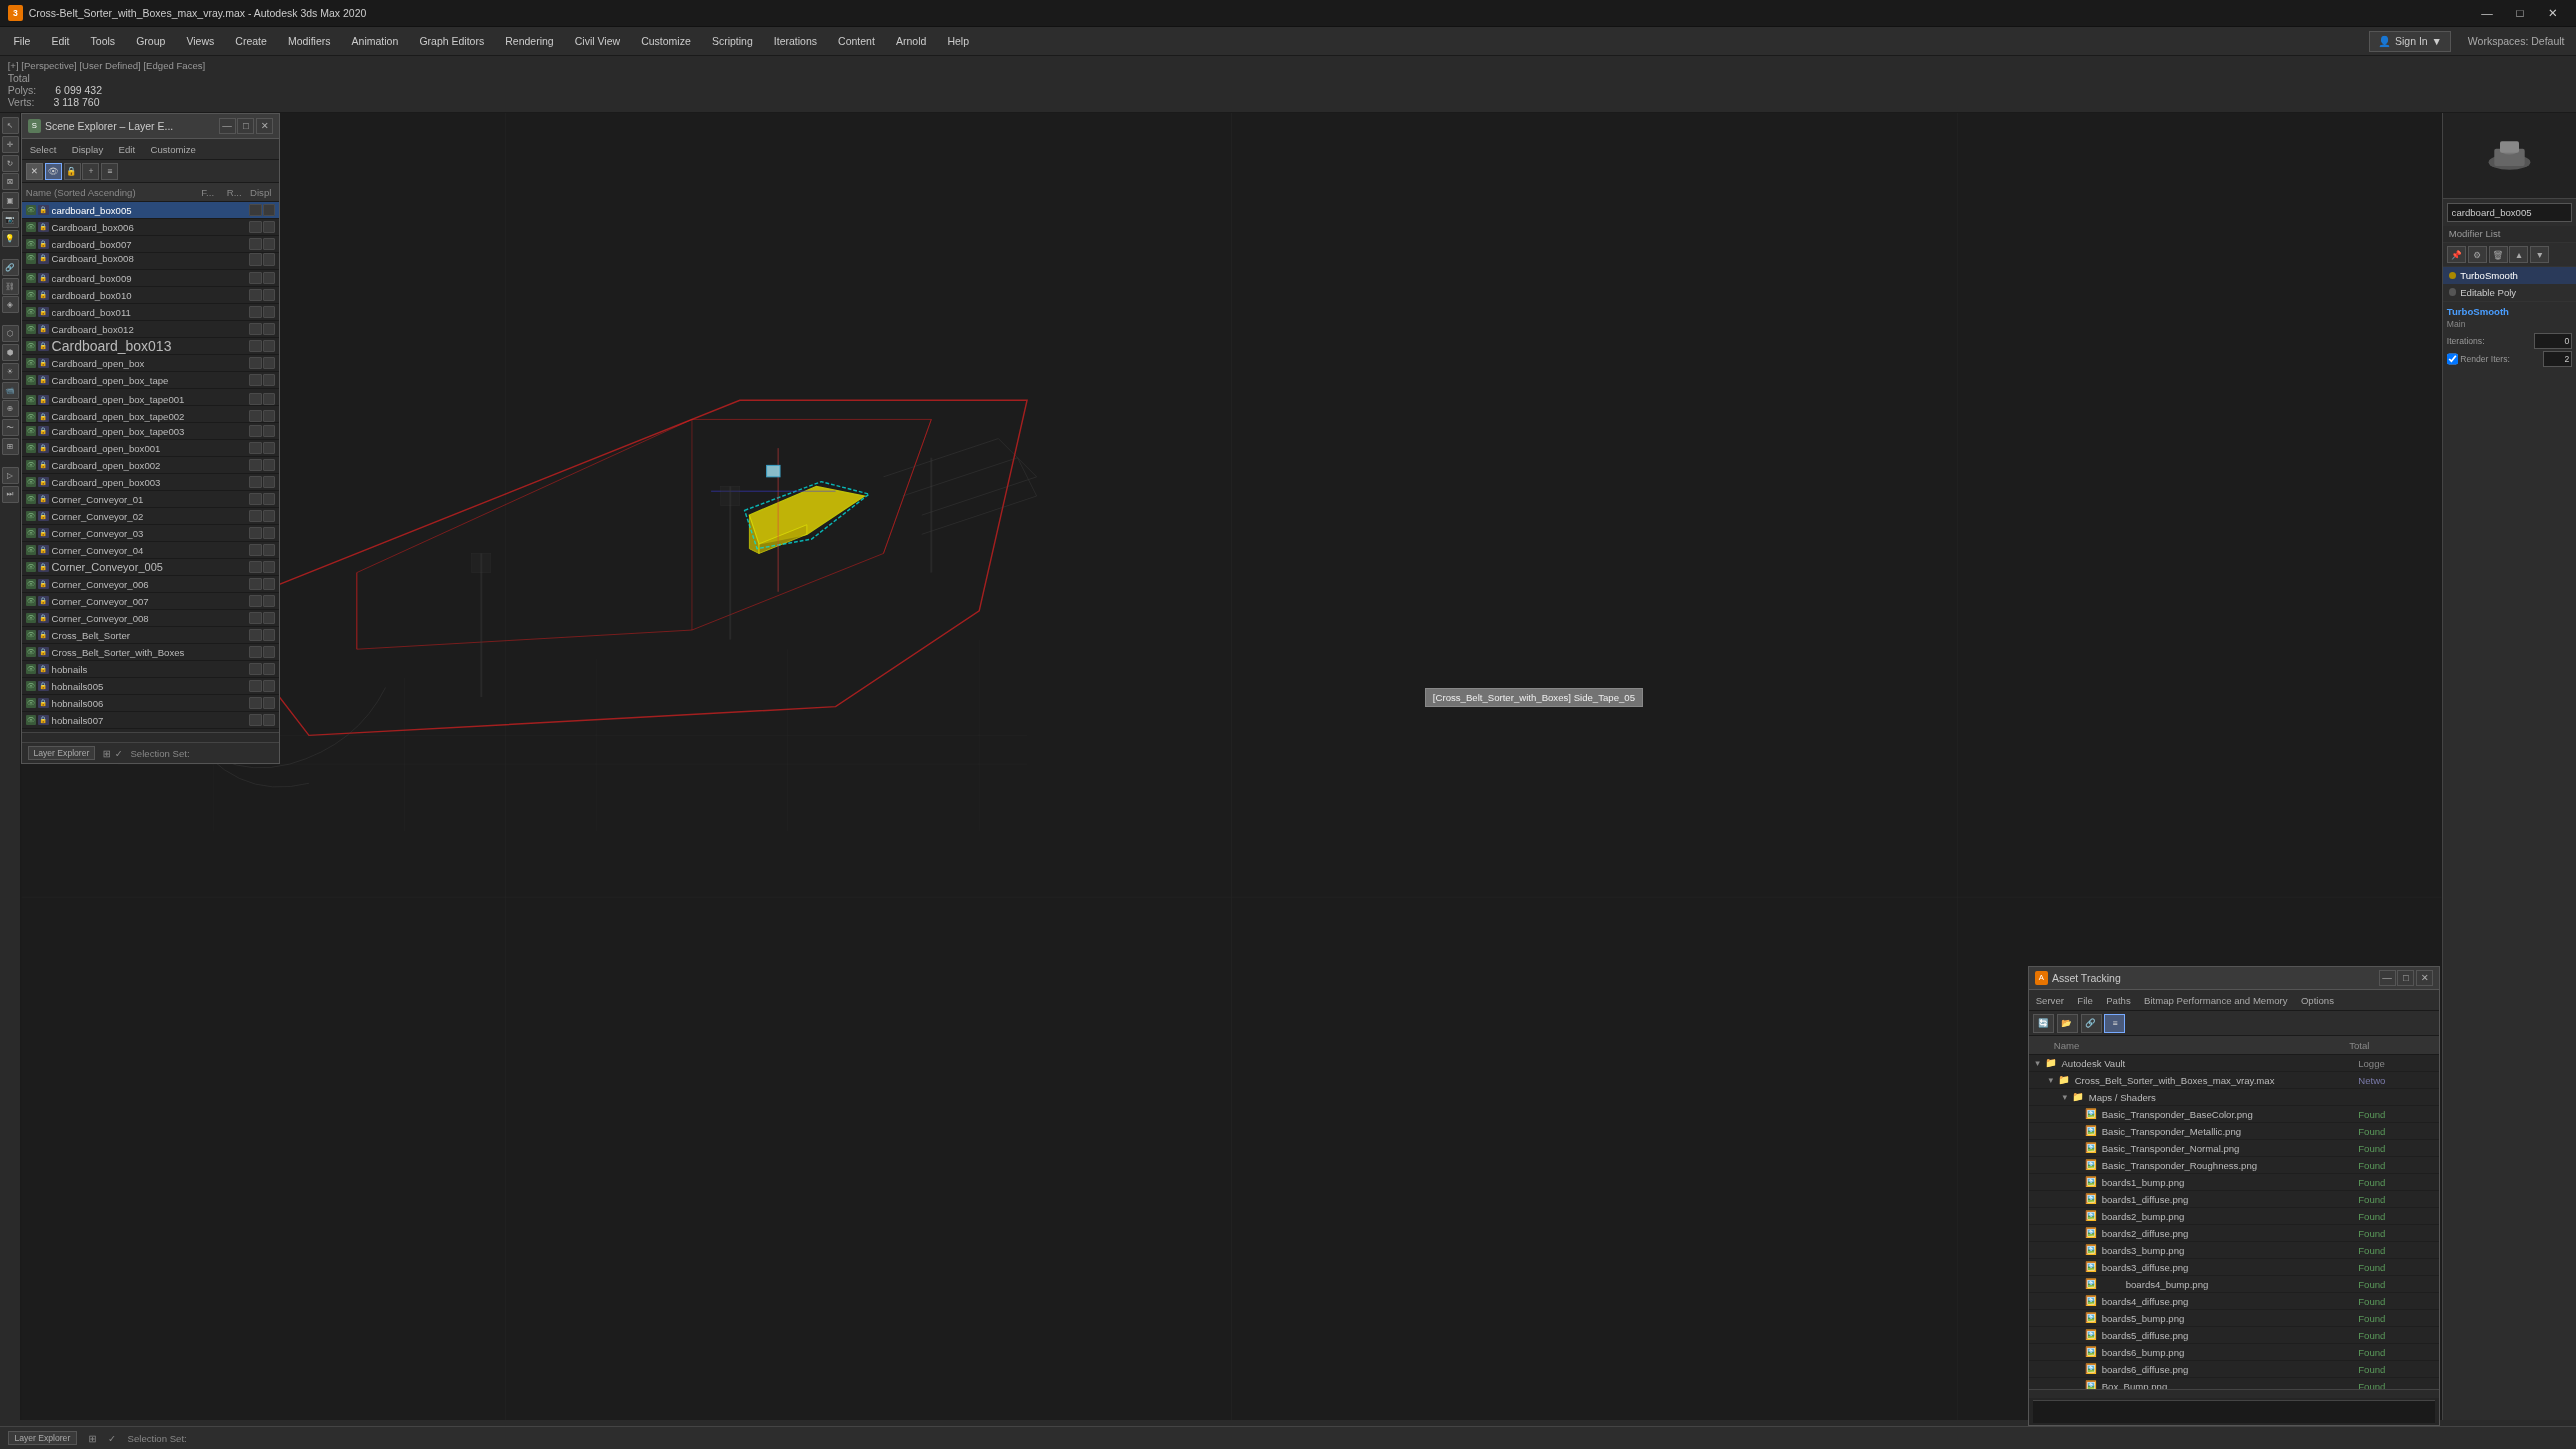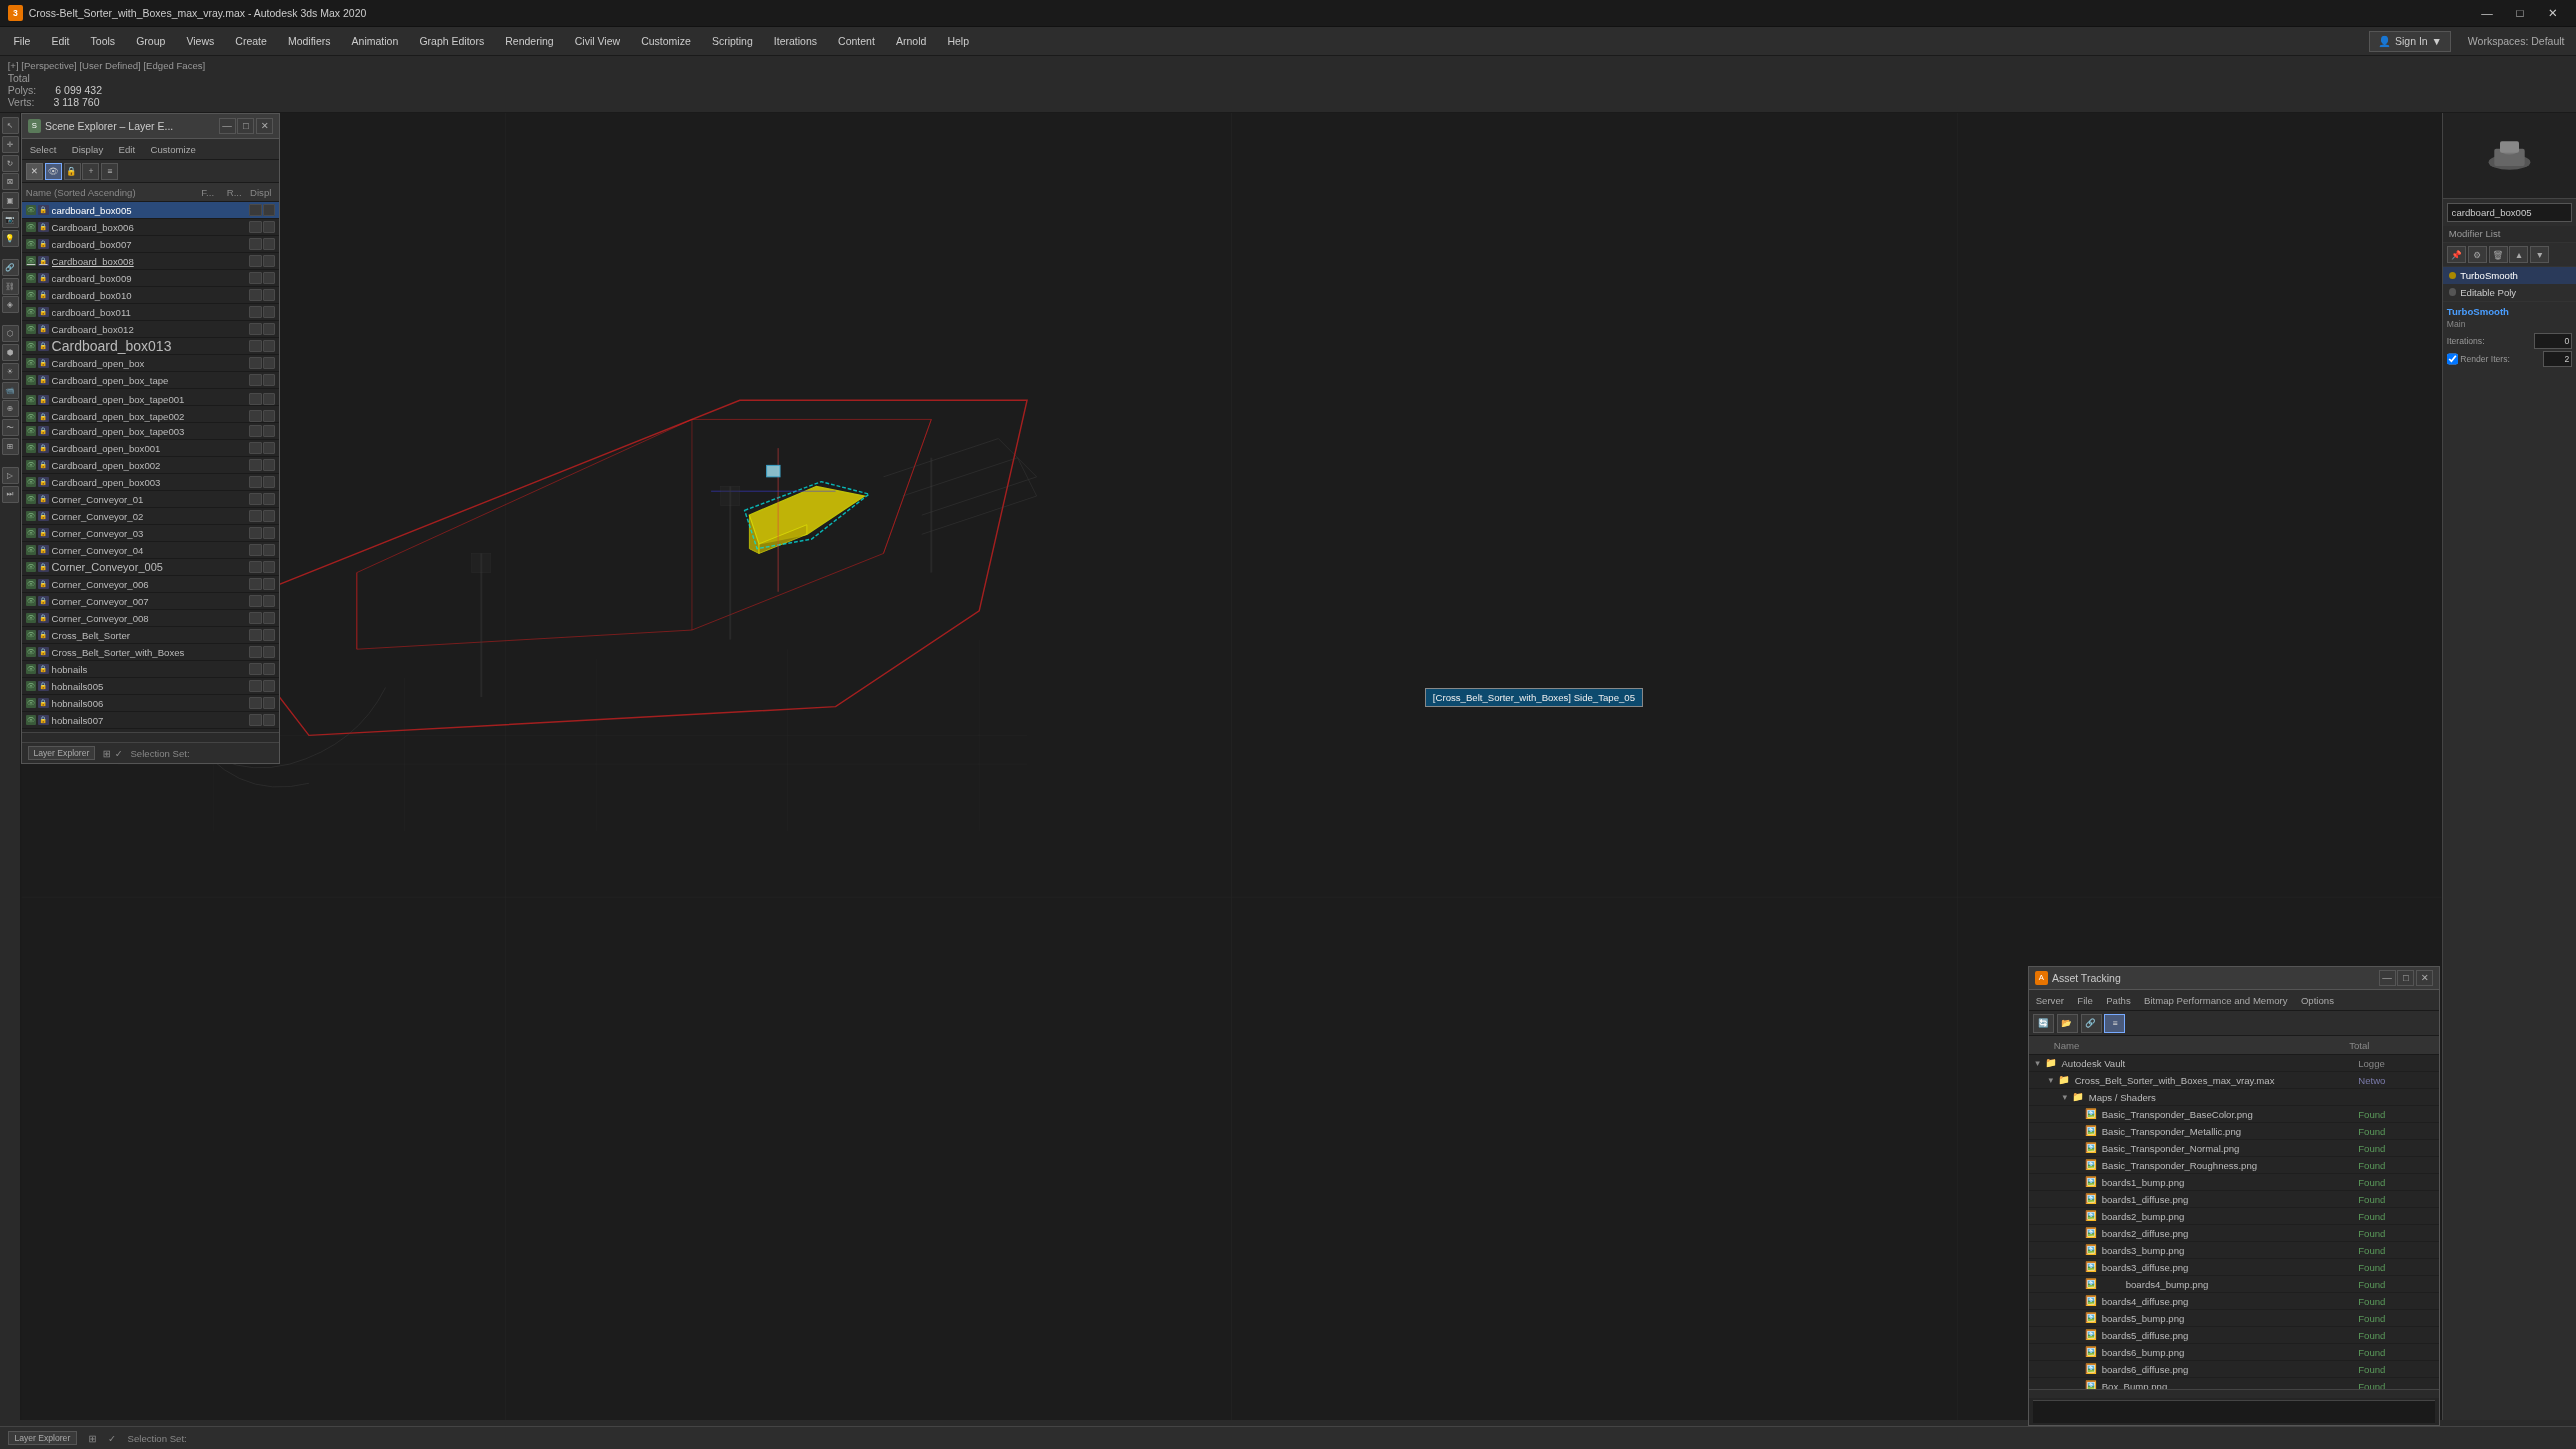--- a/index.html
+++ b/index.html
@@ -234,21 +234,21 @@
         <line x1="950" y1="360" x2="950" y2="480"></line>
       </g>
 
       <g opacity="0.3" fill="#333" stroke="#555" stroke-width="0.5">
         <rect x="210" y="530" width="20" height="20"></rect>
         <rect x="470" y="460" width="20" height="20"></rect>
         <rect x="730" y="390" width="20" height="20"></rect>
       </g>
     </svg>
 
-    <div style="position:absolute;top:44%;left:58%;background:#0c4a6e;border:1px solid #888;color:#eee;font-size:9.6px;padding:2.9px 6.7px;white-space:nowrap;z-index:50;">[Cross_Belt_Sorter_with_Boxes] Side_Tape_05</div>
+    <div style="position:absolute;top:44%;left:58%;background:#737373;border:1px solid #888;color:#eee;font-size:9.6px;padding:2.9px 6.7px;white-space:nowrap;z-index:50;">[Cross_Belt_Sorter_with_Boxes] Side_Tape_05</div>
 
     <div style="position:absolute;top:0;left:0;width:259px;height:651px;background:#252525;border:1px solid #555;z-index:20;display:flex;flex-direction:column;">
 
       <div style="background:#3c3c3c;height:25px;display:flex;align-items:center;padding:0 5.7px;justify-content:space-between;border-bottom:1px solid #555;">
         <div style="display:flex;align-items:center;gap:3.8px;">
           <div style="width:13.4px;height:13.4px;background:#5a7a5a;border-radius:1.9px;display:flex;align-items:center;justify-content:center;font-size:7.7px;color:white;">S</div>
           <span style="font-size:10.5px;color:#ccc;">Scene Explorer – Layer E...</span>
         </div>
         <div style="display:flex;gap:1.9px;">
           <button style="width:17px;height:15.3px;background:#3a3a3a;border:1px solid #555;color:#aaa;cursor:pointer;font-size:9.6px;">—</button>
@@ -295,21 +295,21 @@
               <div style="width: 12.5px; height: 12.5px; background: rgb(58, 58, 58); border: 1px solid rgb(74, 74, 74); border-radius: 1px; font-size: 6.7px; color: rgb(136, 136, 136); margin-left: 1px;"></div>
               <div style="width: 12.5px; height: 12.5px; background: rgb(58, 58, 58); border: 1px solid rgb(74, 74, 74); border-radius: 1px; font-size: 6.7px; color: rgb(136, 136, 136); margin-left: 1px;"></div>
             </div>
             <div style="height: 17px; display: flex; align-items: center; padding: 0px 3.8px; cursor: pointer; border-bottom: 1px solid rgb(26, 26, 26);">
               <div style="width: 10.5px; height: 10.5px; background: rgb(58, 90, 58); border-radius: 1px; margin-right: 1.9px; display: flex; align-items: center; justify-content: center; font-size: 6.7px; color: rgb(119, 170, 119);">👁</div>
               <div style="width: 10.5px; height: 10.5px; background: rgb(58, 58, 90); border-radius: 1px; margin-right: 2.9px; display: flex; align-items: center; justify-content: center; font-size: 6.7px; color: rgb(119, 119, 170);">🔒</div>
               <span style="flex: 1 1 0%; font-size: 9.6px; color: rgb(187, 187, 187); overflow: hidden; white-space: nowrap;">cardboard_box007</span>
               <div style="width: 12.5px; height: 12.5px; background: rgb(58, 58, 58); border: 1px solid rgb(74, 74, 74); border-radius: 1px; font-size: 6.7px; color: rgb(136, 136, 136); margin-left: 1px;"></div>
               <div style="width: 12.5px; height: 12.5px; background: rgb(58, 58, 58); border: 1px solid rgb(74, 74, 74); border-radius: 1px; font-size: 6.7px; color: rgb(136, 136, 136); margin-left: 1px;"></div>
             </div>
-            <div style="height: 17px; display: flex; align-items: center; padding: 0px 3.8px; cursor: pointer; border-bottom: 1px solid rgb(26, 26, 26); text-decoration: underline;">
+            <div style="height: 17px; display: flex; align-items: flex-start; padding: 0px 3.8px; cursor: pointer; border-bottom: 1px solid rgb(26, 26, 26);">
               <div style="width: 10.5px; height: 10.5px; background: rgb(58, 90, 58); border-radius: 1px; margin-right: 1.9px; display: flex; align-items: center; justify-content: center; font-size: 6.7px; color: rgb(119, 170, 119);">👁</div>
               <div style="width: 10.5px; height: 10.5px; background: rgb(58, 58, 90); border-radius: 1px; margin-right: 2.9px; display: flex; align-items: center; justify-content: center; font-size: 6.7px; color: rgb(119, 119, 170);">🔒</div>
               <span style="flex: 1 1 0%; font-size: 9.6px; color: rgb(187, 187, 187); overflow: hidden; white-space: nowrap;">Cardboard_box008</span>
               <div style="width: 12.5px; height: 12.5px; background: rgb(58, 58, 58); border: 1px solid rgb(74, 74, 74); border-radius: 1px; font-size: 6.7px; color: rgb(136, 136, 136); margin-left: 1px;"></div>
               <div style="width: 12.5px; height: 12.5px; background: rgb(58, 58, 58); border: 1px solid rgb(74, 74, 74); border-radius: 1px; font-size: 6.7px; color: rgb(136, 136, 136); margin-left: 1px;"></div>
             </div>
             <div style="height: 17px; display: flex; align-items: center; padding: 0px 3.8px; cursor: pointer; border-bottom: 1px solid rgb(26, 26, 26);">
               <div style="width: 10.5px; height: 10.5px; background: rgb(58, 90, 58); border-radius: 1px; margin-right: 1.9px; display: flex; align-items: center; justify-content: center; font-size: 6.7px; color: rgb(119, 170, 119);">👁</div>
               <div style="width: 10.5px; height: 10.5px; background: rgb(58, 58, 90); border-radius: 1px; margin-right: 2.9px; display: flex; align-items: center; justify-content: center; font-size: 6.7px; color: rgb(119, 119, 170);">🔒</div>
               <span style="flex: 1 1 0%; font-size: 9.6px; color: rgb(187, 187, 187); overflow: hidden; white-space: nowrap;">cardboard_box009</span>

